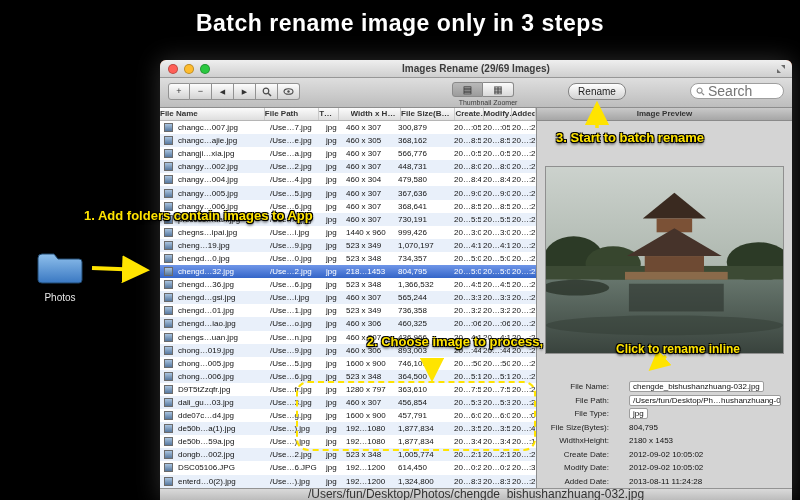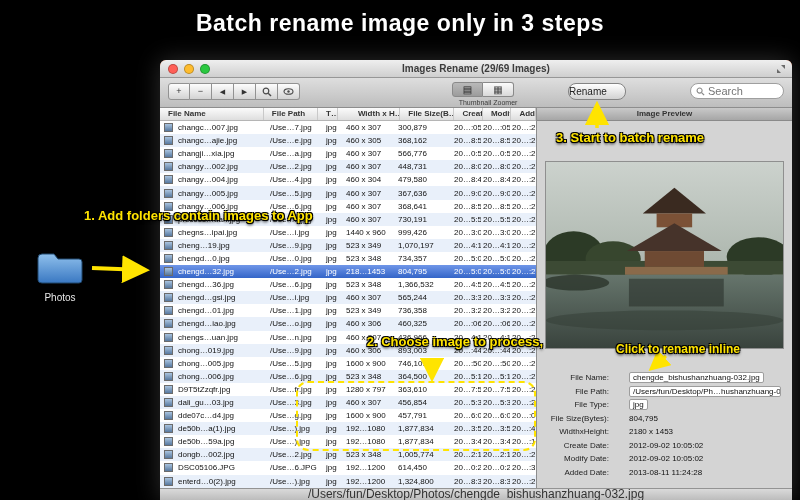--- a/index.html
+++ b/index.html
@@ -57,50 +57,50 @@
     text-align:center; line-height:13px; font-size:10px; color:#444;
     background:linear-gradient(#fbfbfb,#d9d9d9);
   }
   .seg:first-child { border-left-width:1px; border-radius:3px 0 0 3px; background:linear-gradient(#b9b9b9,#9c9c9c); color:#222; }
   .seg:last-child { border-radius:0 3px 3px 0; }
   .zoomer-label { position:absolute; left:272px; top:21px; width:112px; text-align:center; font-size:7px; color:#3a3a3a; }
   .rename-btn {
     position:absolute; left:408px; top:5px; width:58px; height:17px;
     border:1px solid #848484; border-radius:8px;
     background:linear-gradient(#ffffff,#d2d2d2);
-    text-align:left; line-height:15px; font-size:10px; color:#222;
+    text-align:center; line-height:15px; font-size:10px; color:#222;
   }
   .search {
     position:absolute; right:8px; top:5px; width:94px; height:16px;
     border-radius:9px; background:#fff; border:1px solid #9f9f9f;
     display:flex; align-items:center; padding:0 5px; gap:3px;
   }
   .search input {
-    border:none; outline:none; width:70px; font-size:11px;
+    border:none; outline:none; width:70px; font-size:14px;
     font-family:"Liberation Sans", sans-serif; background:transparent; color:#444;
   }
   
   .content { position:absolute; top:48px; left:0; right:0; bottom:12px; display:flex; }
   .table-pane { width:377px; border-right:1px solid #8d8d8d; display:flex; flex-direction:column; background:#fff; }
   .thead {
     height:13px; display:flex; background:linear-gradient(#fbfbfb,#dedede);
     border-bottom:1px solid #b5b5b5; font-size:8px; font-weight:bold; color:#333; flex:0 0 auto;
   }
-  .th { border-right:1px solid #c9c9c9; padding:1px 8px; overflow:hidden; white-space:nowrap; }
+  .th { border-right:1px solid #c9c9c9; padding:1px 0; overflow:hidden; white-space:nowrap; }
   .h0{width:108px;} .h1{width:56px;} .h2{width:20px;} .h3{width:52px;margin-left:12px;} .h4{width:56px;} .h5{width:29px;} .h6{width:29px;} .h7{width:25px;}
   .tbody { flex:1; overflow:hidden; }
   .trow { height:13.1px; display:flex; align-items:center; font-size:8px; white-space:nowrap; color:#111; }
   .trow:nth-child(even) { background:#e9f0fa; }
   .trow.selected { background:linear-gradient(#6f96e8,#3465c8); color:#fff; }
   .c { padding:0 2px; overflow:hidden; flex:0 0 auto; }
   .c0{width:16px; display:flex; align-items:center; justify-content:center;}
   .c1{width:92px;} .c2{width:56px;} .c3{width:20px;} .c4{width:52px;} .c5{width:56px;} .c6{width:29px;} .c7{width:29px;} .c8{width:25px;}
   .thumb { width:9px; height:9px; background:linear-gradient(#a9c4e0,#58799f); border:1px solid #6b6b6b; }
   
-  .preview-pane { flex:1; background:#d4d4d4; display:flex; flex-direction:column; overflow:hidden; }
+  .preview-pane { flex:1; background:#d4d4d4; display:flex; flex-direction:column; overflow:hidden;justify-content:space-between; }
   .preview-header {
     height:13px; background:linear-gradient(#c9c9c9,#a6a6a6);
     border-bottom:1px solid #8a8a8a; text-align:center;
     font-size:8px; font-weight:bold; color:#333; line-height:12px; flex:0 0 auto;
   }
   .photo { margin:40px 8px 6px 8px; height:188px; border:1px solid #8f8f8f; background:#b7bcb8; flex:0 0 auto; }
   .photo svg { display:block; width:100%; height:100%; }
   .fields { padding:16px 4px 0 0; }
   .field { display:flex; height:13.5px; align-items:center; font-size:8px; }
   .flabel { width:92px; text-align:right; padding-right:20px; color:#222; flex:0 0 auto; }

